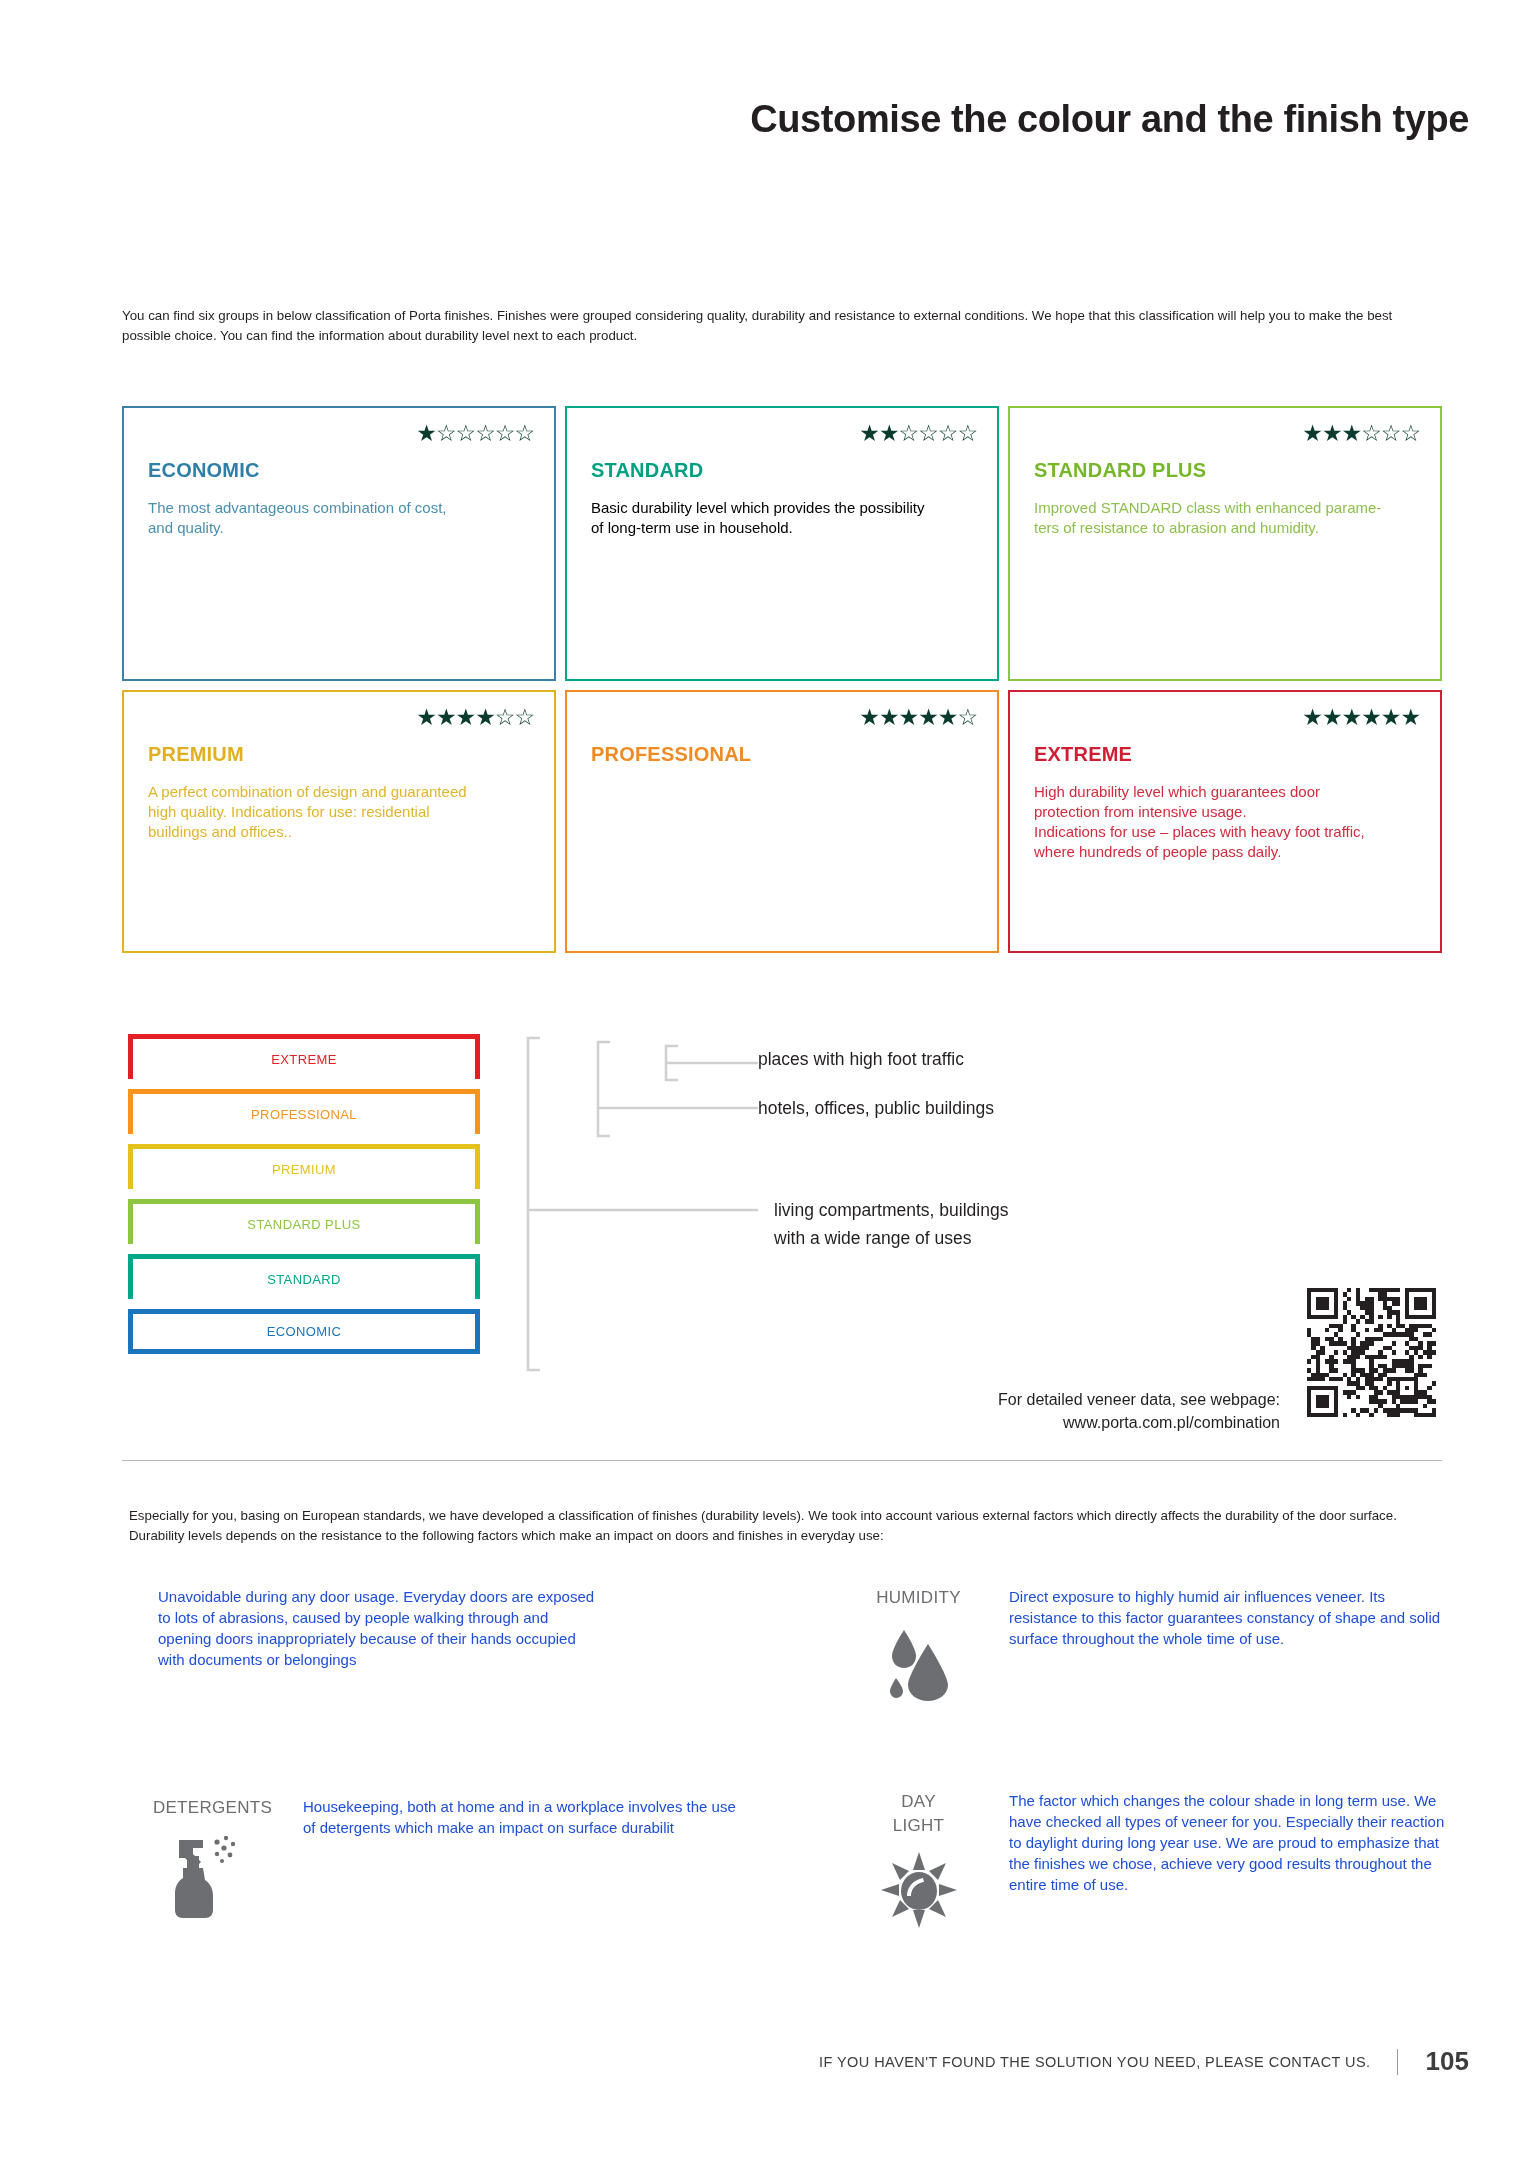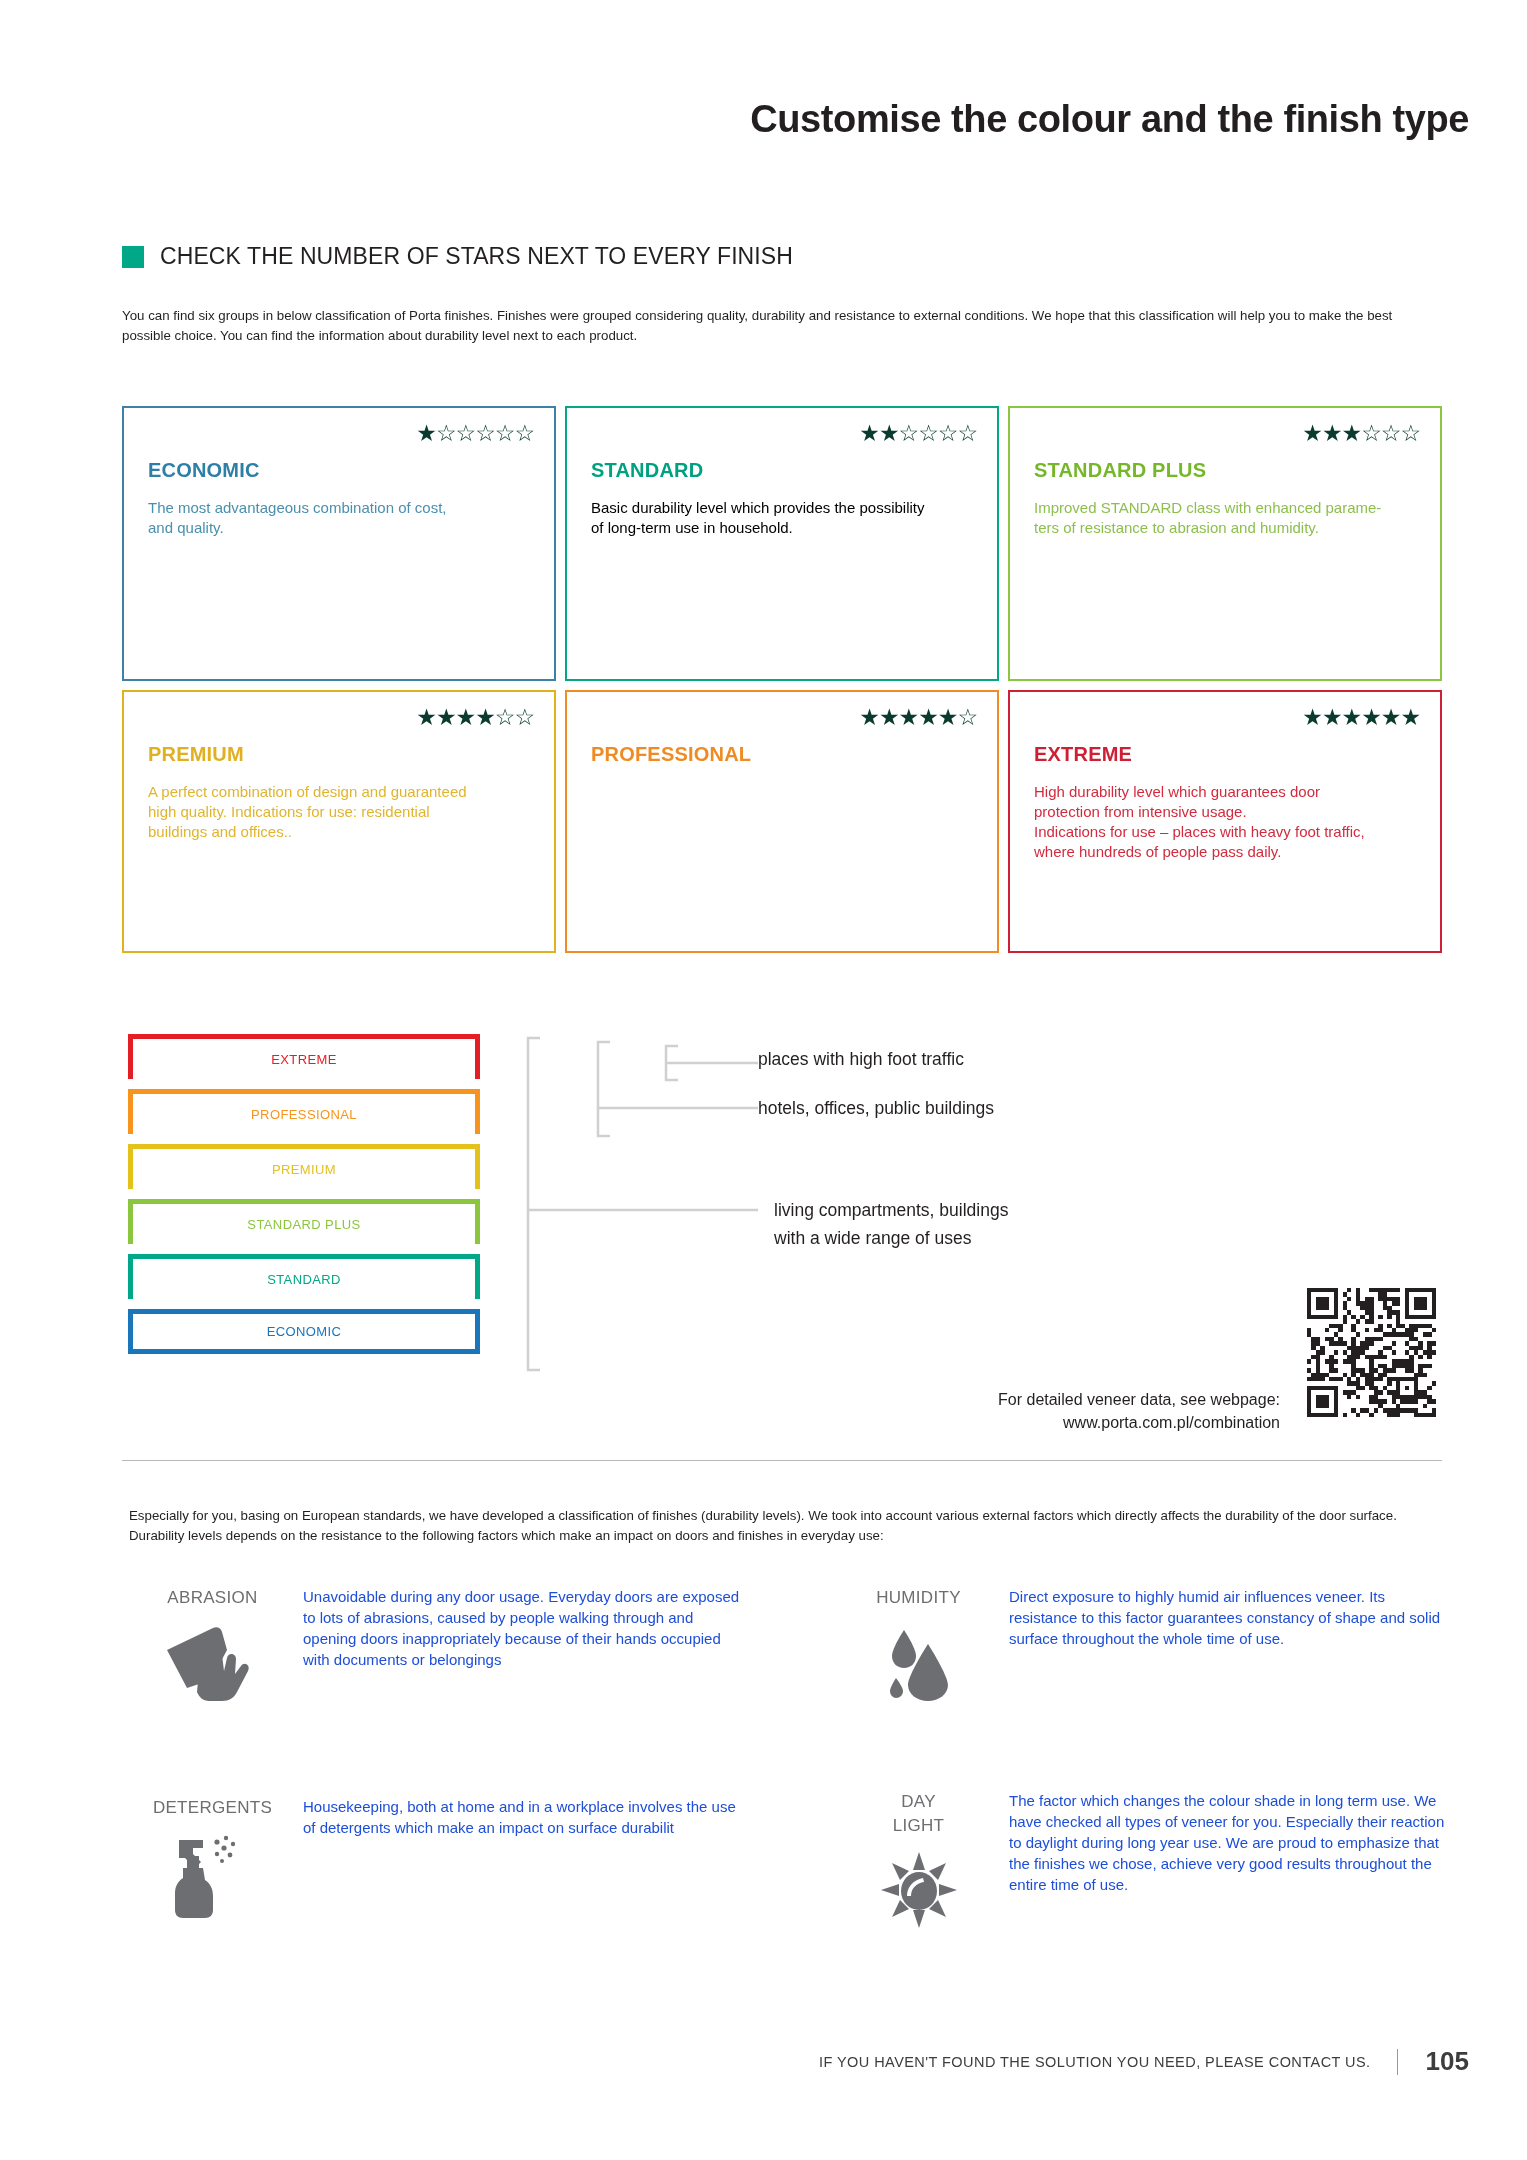--- a/index.html
+++ b/index.html
@@ -253,24 +253,20 @@
     color: #3d3d3d;
   }
 </style>
 </head>
 <body>
 
 <div class="page">
 
   <div class="title">Customise the colour and the finish type</div>
 
-  <div class="section-head">
-    <span class="sq"></span>
-    <span class="section-head-label">CHECK THE NUMBER OF STARS NEXT TO EVERY FINISH</span>
-  </div>
 
   <div class="intro">You can find six groups in below classification of Porta finishes. Finishes were grouped considering quality, durability and resistance to external conditions. We hope that this classification will help you to make the best possible choice. You can find the information about durability level next to each product.</div>
 
   <div class="cards" id="cards-grid">
       <div class="card row1" style="border-color: rgb(61, 129, 168);">
         <div class="card-stars">★☆☆☆☆☆</div>
         <div class="card-title" style="color: rgb(46, 127, 168);">ECONOMIC</div>
         <div class="card-desc" style="color: rgb(74, 144, 173);">The most advantageous combination of cost,
 and quality.</div>
       </div>
@@ -773,29 +769,20 @@
   <div class="qr-caption">
     <div>For detailed veneer data, see webpage:</div>
     <div>www.porta.com.pl/combination</div>
   </div>
 
   <div class="divider"></div>
 
   <div class="lower-intro">Especially for you, basing on European standards, we have developed a classification of finishes (durability levels). We took into account various external factors which directly affects the durability of the door surface. Durability levels depends on the resistance to the following factors which make an impact on doors and finishes in everyday use:</div>
 
   <div class="factor f-abrasion">
-    <div class="factor-left">
-      <div class="factor-name">ABRASION</div>
-      <div class="factor-icon">
-        <svg width="96" height="80" viewBox="0 0 96 80" fill="#6d6e71">
-          <path d="M2 28 L48 6 C52 4 56 6 57 10 L62 28 L46 58 L22 66 Z"></path>
-          <path d="M35 36 C33 30 40 27 43 32 L50 47 L49 34 C48 28 56 27 57 33 L59 49 L62 36 C63 30 71 31 71 37 L70 52 L76 44 C79 39 86 43 83 49 L72 70 C69 76 64 79 57 79 L44 79 C38 79 34 75 32 70 Z"></path>
-        </svg>
-      </div>
-    </div>
     <div class="factor-text">Unavoidable during any door usage. Everyday doors are exposed to lots of abrasions, caused by people walking through and opening doors inappropriately because of their hands occupied with documents or belongings</div>
   </div>
 
   <div class="factor f-humidity">
     <div class="factor-left">
       <div class="factor-name">HUMIDITY</div>
       <div class="factor-icon">
         <svg width="66" height="80" viewBox="0 0 66 80" fill="#6d6e71">
           <path d="M18 8 C18 8 6 26 6 34 C6 41 11 46 18 46 C25 46 30 41 30 34 C30 26 18 8 18 8 Z"></path>
           <path d="M10 56 C10 56 4 65 4 69 C4 73 7 76 10 76 C14 76 17 73 17 69 C17 65 10 56 10 56 Z"></path>

